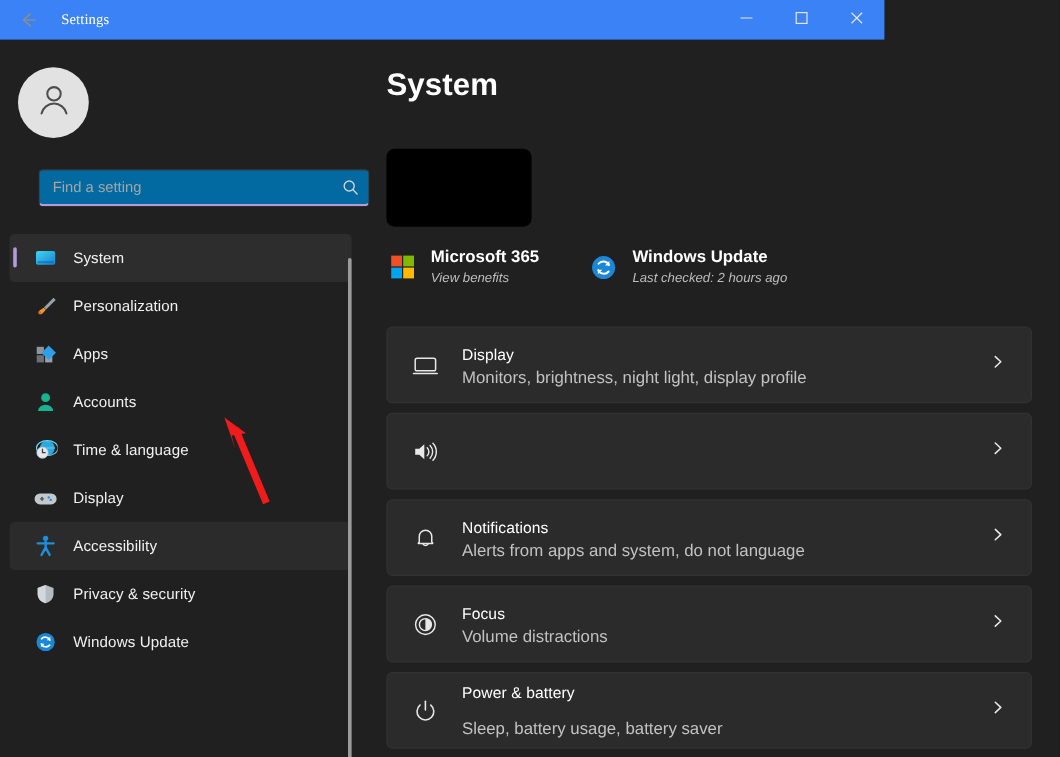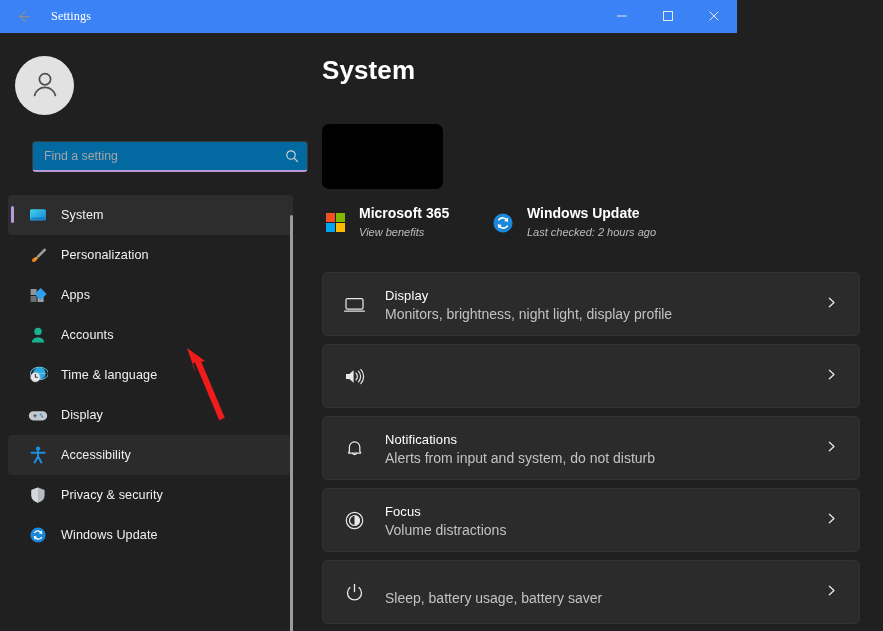--- a/index.html
+++ b/index.html
@@ -403,21 +403,21 @@
 
       <div class="card">
         <span class="card-ico">
           <svg width="23" height="23" viewBox="0 0 23 23">
             <path d="M5.6 16 Q5.6 15.2 6.4 14.6 V10 a5.2 5.2 0 0 1 10.4 0 v4.6 q.8 .6 .8 1.4 Z" fill="none" stroke="#e8e8e8" stroke-width="1.25" stroke-linejoin="round"></path>
             <path d="M9.6 16.4 a2.3 2.3 0 0 0 4 0" fill="none" stroke="#e8e8e8" stroke-width="1.25" stroke-linecap="round"></path>
           </svg>
         </span>
         <span class="card-txt">
           <span class="card-title" style="display:block;">Notifications</span>
-          <span class="card-sub" style="display:block;">Alerts from input and system, do not disturb</span>
+          <span class="card-sub" style="display:block;">Alerts from apps and system, do not language</span>
         </span>
         <span class="card-chev">
           <svg width="13" height="13" viewBox="0 0 13 13">
             <path d="M4.4 2.2 L9 6.5 L4.4 10.8" fill="none" stroke="#e8e8e8" stroke-width="1.3" stroke-linecap="round" stroke-linejoin="round"></path>
           </svg>
         </span>
       </div>
 
       <div class="card">
         <span class="card-ico">
@@ -439,20 +439,21 @@
       </div>
 
       <div class="card">
         <span class="card-ico">
           <svg width="23" height="23" viewBox="0 0 23 23">
             <path d="M7 6.6 a7 7 0 1 0 9 0" fill="none" stroke="#e8e8e8" stroke-width="1.3" stroke-linecap="round"></path>
             <line x1="11.5" y1="3.4" x2="11.5" y2="10.6" stroke="#e8e8e8" stroke-width="1.3" stroke-linecap="round"></line>
           </svg>
         </span>
         <span class="card-txt">
+          <span class="card-title" style="display:block;">Power &amp; battery</span>
           <span class="card-sub" style="display:block;margin-top:12px;">Sleep, battery usage, battery saver</span>
         </span>
         <span class="card-chev">
           <svg width="13" height="13" viewBox="0 0 13 13">
             <path d="M4.4 2.2 L9 6.5 L4.4 10.8" fill="none" stroke="#e8e8e8" stroke-width="1.3" stroke-linecap="round" stroke-linejoin="round"></path>
           </svg>
         </span>
       </div>
 
     </div>

